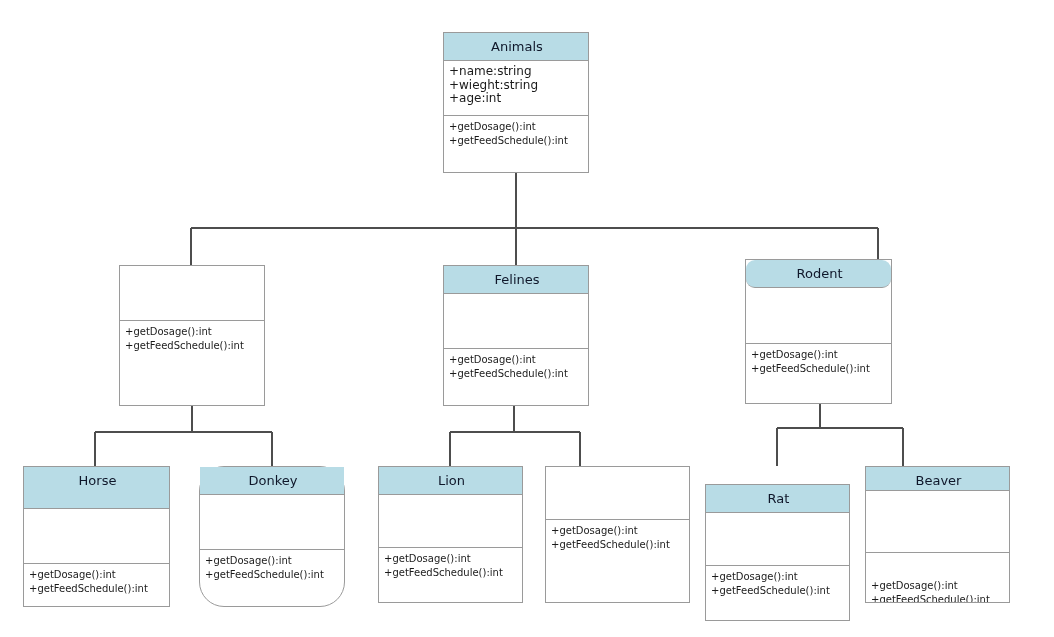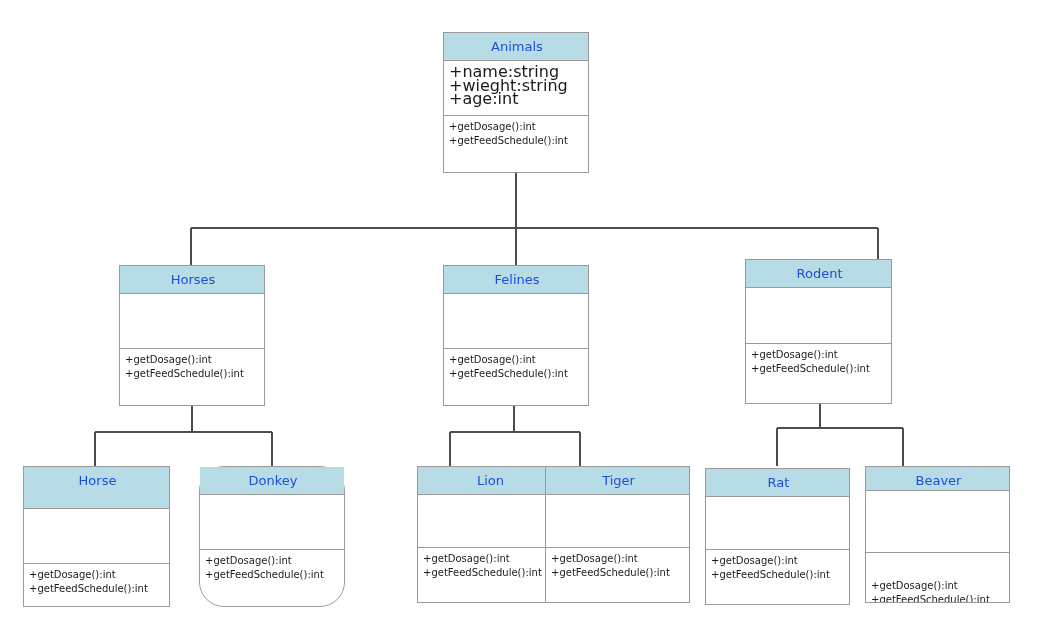--- a/index.html
+++ b/index.html
@@ -37,31 +37,31 @@
     border: 1px solid #9a9a9a;
     display: flex;
     flex-direction: column;
   }
   .uml-header {
     box-sizing: border-box;
     background: #b8dce6;
     border-bottom: 1px solid #9a9a9a;
     text-align: center;
     font-size: 13px;
-    color: #1d4ed8;
+    color: #0f172a;
     line-height: 1;
     padding: 7px 4px 8px 6px;
     white-space: nowrap;
     overflow: hidden;
   }
   .uml-attrs {
     box-sizing: border-box;
     border-bottom: 1px solid #9a9a9a;
     padding: 4px 4px 4px 5px;
-    font-size: 16px;
+    font-size: 12px;
     color: #1a1a1a;
     line-height: 13.5px;
     overflow: hidden;
   }
   .uml-methods {
     box-sizing: border-box;
     padding: 4px 4px 4px 5px;
     font-size: 10px;
     color: #1a1a1a;
     line-height: 13.5px;
@@ -91,37 +91,36 @@
           <div class="uml-line">+name:string</div>
           <div class="uml-line">+wieght:string</div>
           <div class="uml-line">+age:int</div>
         </div>
         <div class="uml-methods">
           <div class="uml-line">+getDosage():int</div>
           <div class="uml-line">+getFeedSchedule():int</div>
         </div>
       </div>
       <div class="uml-class" style="left: 119px; top: 265px; width: 146px; height: 141px;">
-        <div class="uml-header" style="height: 28px;">Horses</div>
         <div class="uml-attrs" style="height: 55px;"></div>
         <div class="uml-methods">
           <div class="uml-line">+getDosage():int</div>
           <div class="uml-line">+getFeedSchedule():int</div>
         </div>
       </div>
       <div class="uml-class" style="left: 443px; top: 265px; width: 146px; height: 141px;">
         <div class="uml-header" style="height: 28px;">Felines</div>
         <div class="uml-attrs" style="height: 55px;"></div>
         <div class="uml-methods">
           <div class="uml-line">+getDosage():int</div>
           <div class="uml-line">+getFeedSchedule():int</div>
         </div>
       </div>
       <div class="uml-class" style="left: 745px; top: 259px; width: 147px; height: 145px;">
-        <div class="uml-header" style="height: 28px;">Rodent</div>
+        <div class="uml-header" style="height: 28px; border-radius: 9px;">Rodent</div>
         <div class="uml-attrs" style="height: 56px;"></div>
         <div class="uml-methods">
           <div class="uml-line">+getDosage():int</div>
           <div class="uml-line">+getFeedSchedule():int</div>
         </div>
       </div>
       <div class="uml-class" style="left: 23px; top: 466px; width: 147px; height: 141px;">
         <div class="uml-header" style="height: 42px;">Horse</div>
         <div class="uml-attrs" style="height: 55px;"></div>
         <div class="uml-methods">
@@ -130,37 +129,36 @@
         </div>
       </div>
       <div class="uml-class" style="left: 199px; top: 466px; width: 146px; height: 141px; border-radius: 25px;">
         <div class="uml-header" style="height: 28px;">Donkey</div>
         <div class="uml-attrs" style="height: 55px;"></div>
         <div class="uml-methods">
           <div class="uml-line">+getDosage():int</div>
           <div class="uml-line">+getFeedSchedule():int</div>
         </div>
       </div>
-      <div class="uml-class" style="left: 378px; top: 466px; width: 145px; height: 137px; margin-left: 39px;">
+      <div class="uml-class" style="left: 378px; top: 466px; width: 145px; height: 137px;">
         <div class="uml-header" style="height: 28px;">Lion</div>
         <div class="uml-attrs" style="height: 53px;"></div>
         <div class="uml-methods">
           <div class="uml-line">+getDosage():int</div>
           <div class="uml-line">+getFeedSchedule():int</div>
         </div>
       </div>
       <div class="uml-class" style="left: 545px; top: 466px; width: 145px; height: 137px;">
-        <div class="uml-header" style="height: 28px;">Tiger</div>
         <div class="uml-attrs" style="height: 53px;"></div>
         <div class="uml-methods">
           <div class="uml-line">+getDosage():int</div>
           <div class="uml-line">+getFeedSchedule():int</div>
         </div>
       </div>
-      <div class="uml-class" style="left: 705px; top: 468px; width: 145px; height: 137px;">
+      <div class="uml-class" style="left: 705px; top: 484px; width: 145px; height: 137px;">
         <div class="uml-header" style="height: 28px;">Rat</div>
         <div class="uml-attrs" style="height: 53px;"></div>
         <div class="uml-methods">
           <div class="uml-line">+getDosage():int</div>
           <div class="uml-line">+getFeedSchedule():int</div>
         </div>
       </div>
       <div class="uml-class" style="left: 865px; top: 466px; width: 145px; height: 137px; gap: 22px;">
         <div class="uml-header" style="height: 28px;">Beaver</div>
         <div class="uml-attrs" style="height: 53px;"></div>

